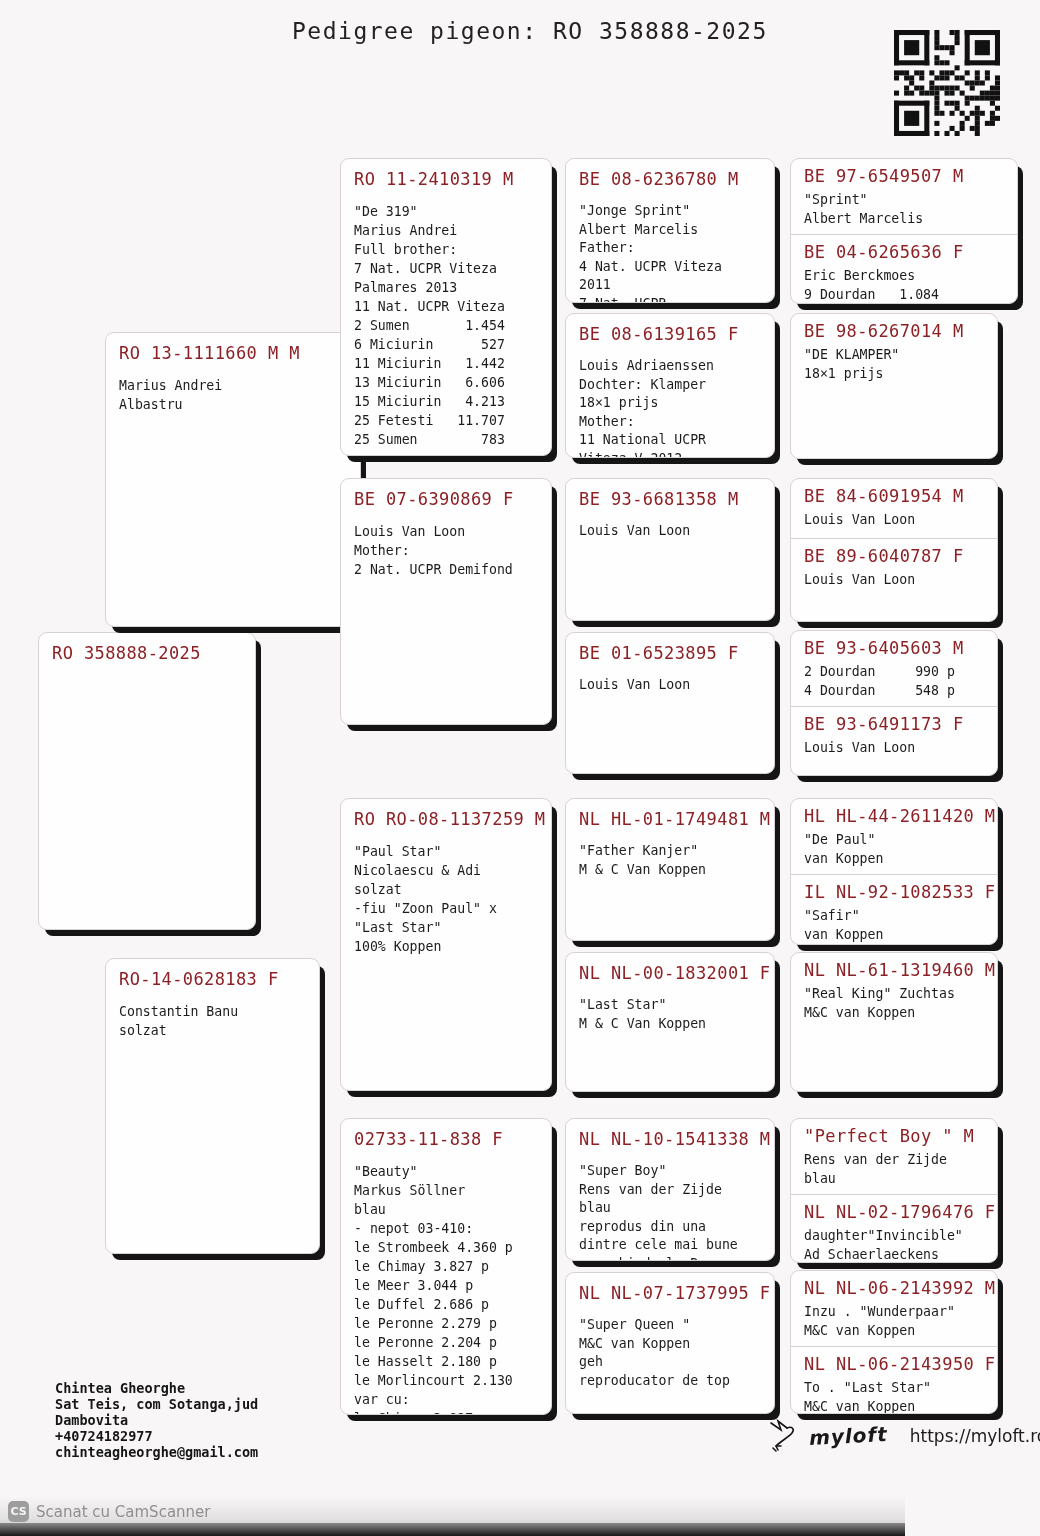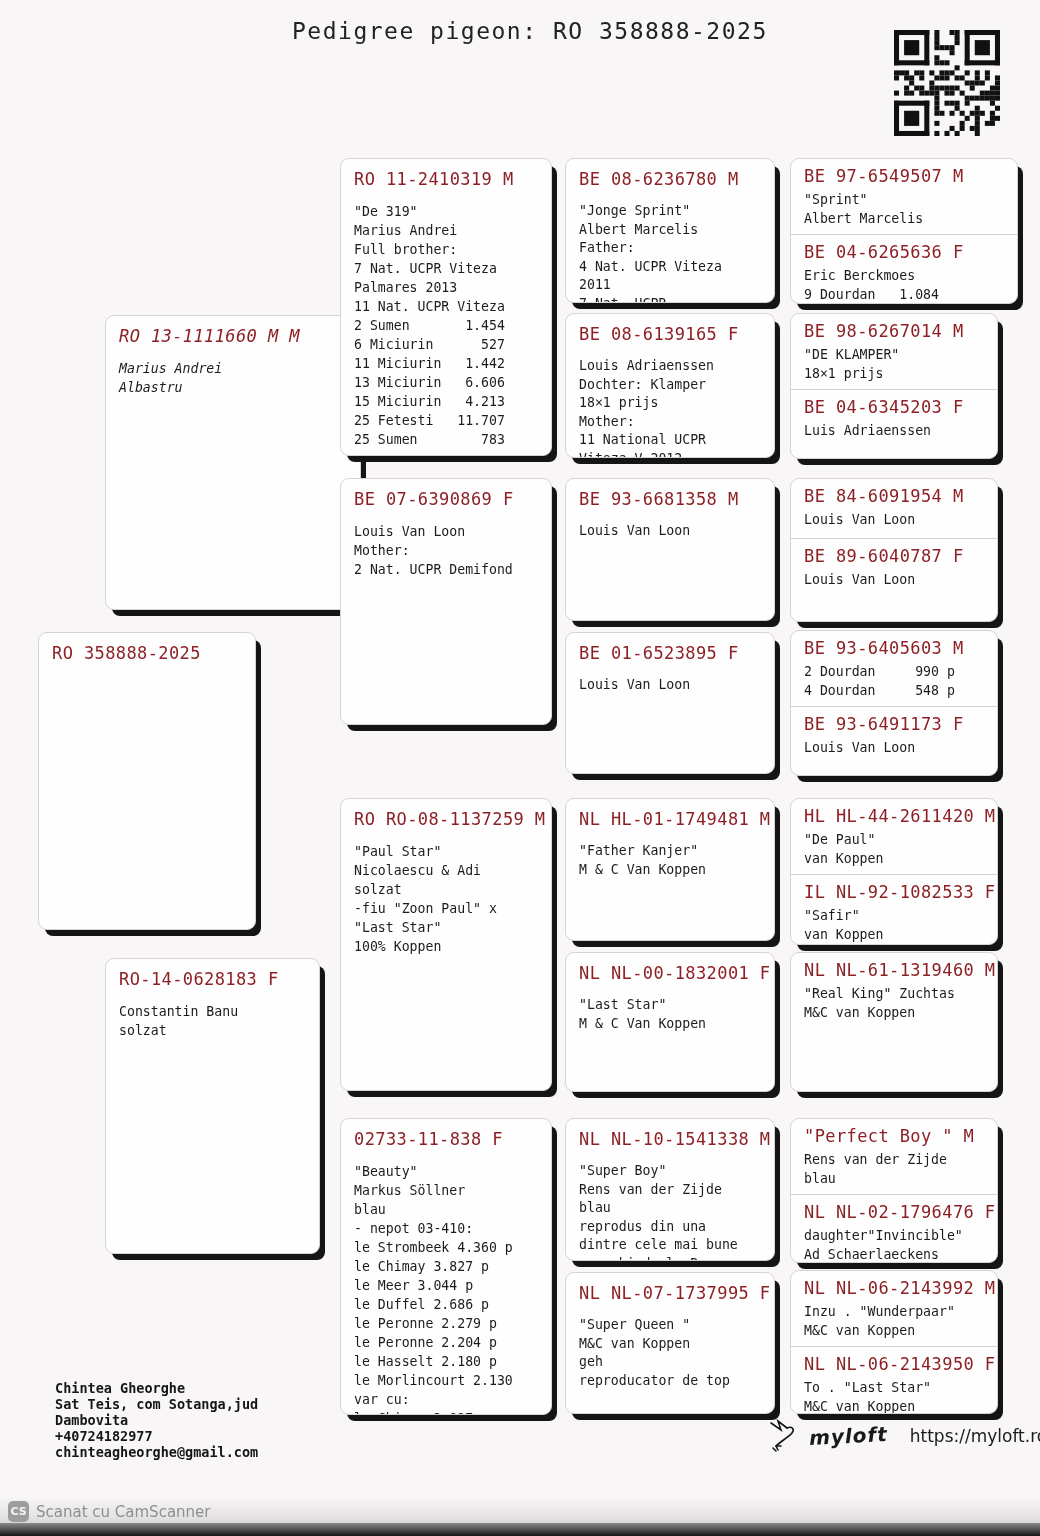--- a/index.html
+++ b/index.html
@@ -29,21 +29,21 @@
   .body{
     font-size:13.2px;line-height:19px;white-space:pre-wrap;color:#1c1c1c;
   }
   .g4 .body, .pair .body{line-height:18.5px;}
   .pair{padding:0;}
   .pair .half{padding:7px 13px 6px 13px;min-height:59px;box-sizing:border-box;}
   .pair .half + .half{border-top:1px solid #d6d0d1;}
   .pair .ring{margin-bottom:5px;}
   
   #card-subject{left:38px;top:632px;width:218px;height:298px;}
-  #card-sire{left:105px;top:315px;width:256px;height:295px;font-style:italic;}
+  #card-sire{left:105px;top:332px;width:256px;height:295px;}
   #card-dam{left:105px;top:958px;width:215px;height:296px;}
   .g3-0{left:340px;top:158px;width:212px;height:298px;}
   .g3-1{left:340px;top:478px;width:212px;height:247px;}
   .g3-2{left:340px;top:798px;width:212px;height:293px;}
   .g3-3{left:340px;top:1118px;width:212px;height:297px;}
   .g4-0{left:565px;top:158px;width:210px;height:145px;}
   .g4-1{left:565px;top:313px;width:210px;height:145px;}
   .g4-2{left:565px;top:478px;width:210px;height:143px;}
   .g4-3{left:565px;top:632px;width:210px;height:142px;}
   .g4-4{left:565px;top:798px;width:210px;height:143px;}
@@ -70,21 +70,21 @@
   }
   .myloft-word{
     font-family:"DejaVu Sans", sans-serif;
     font-style:italic;font-weight:bold;font-size:20px;color:#191919;
     transform:rotate(-3deg);letter-spacing:1px;
   }
   .myloft-url{
     font-family:"DejaVu Sans", sans-serif;
     font-size:17px;color:#1b1b1b;margin-left:16px;
   }
-  .scanbar{position:absolute;left:0;top:1496px;width:1040px;height:40px;
+  .scanbar{position:absolute;left:0;top:1496px;width:905px;height:40px;
     background:linear-gradient(#f9f6f7, #e3e1e1 55%, #bdbcbc);}
   .scan-watermark{position:absolute;left:8px;top:5px;display:flex;align-items:center;gap:7px;}
   .cs-badge{
     width:21px;height:21px;border-radius:5px;background:#9d9d9d;color:#f4f4f4;
     font:bold 11px "DejaVu Sans", sans-serif;
     display:flex;align-items:center;justify-content:center;
   }
   .scan-label{color:#8f8f8f;font:15px "DejaVu Sans", sans-serif;}
   .scan-dark{position:absolute;left:0;bottom:0;width:100%;height:13px;
     background:linear-gradient(#8a8a8a, #161616);}
@@ -357,24 +357,20 @@
     <div class="body">Eric Berckmoes
 9 Dourdan   1.084</div>
   </div>
 </div>
 <div class="card pair g5-1">
   <div class="half">
     <div class="ring">BE 98-6267014 M</div>
     <div class="body">"DE KLAMPER"
 18×1 prijs</div>
   </div>
-  <div class="half">
-    <div class="ring">BE 04-6345203 F</div>
-    <div class="body">Luis Adriaenssen</div>
-  </div>
 </div>
 <div class="card pair g5-2">
   <div class="half">
     <div class="ring">BE 84-6091954 M</div>
     <div class="body">Louis Van Loon</div>
   </div>
   <div class="half">
     <div class="ring">BE 89-6040787 F</div>
     <div class="body">Louis Van Loon</div>
   </div>

